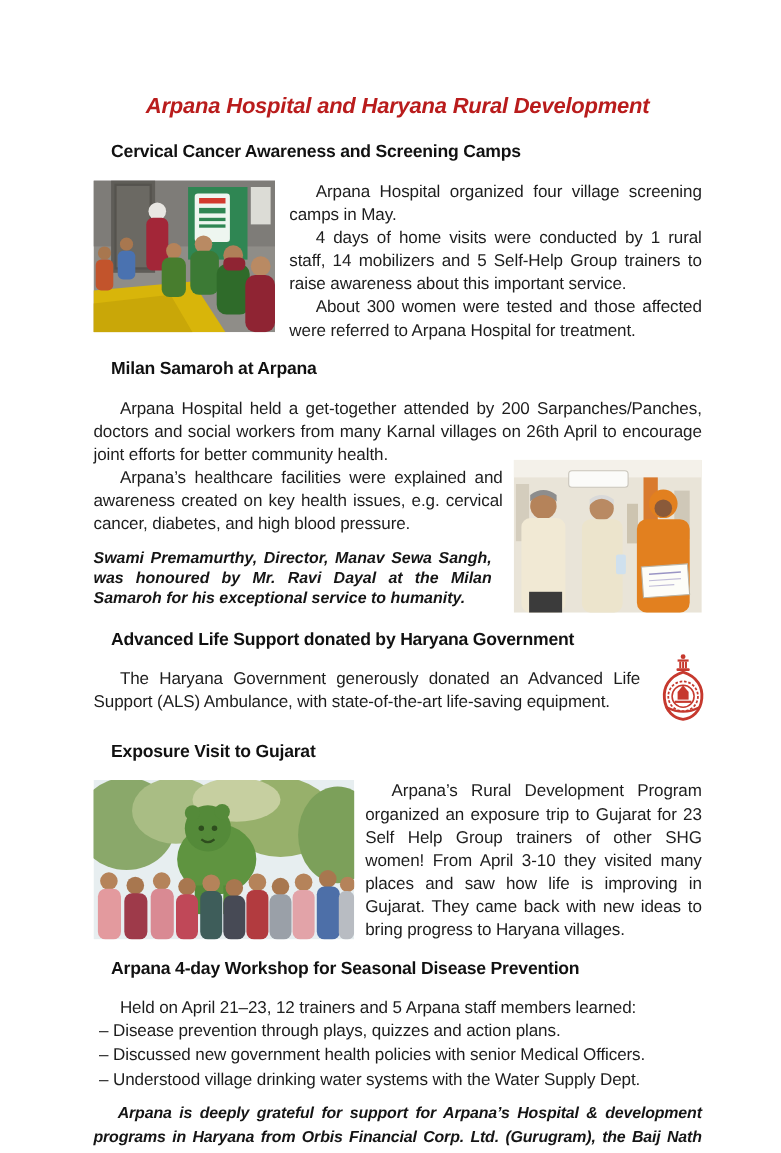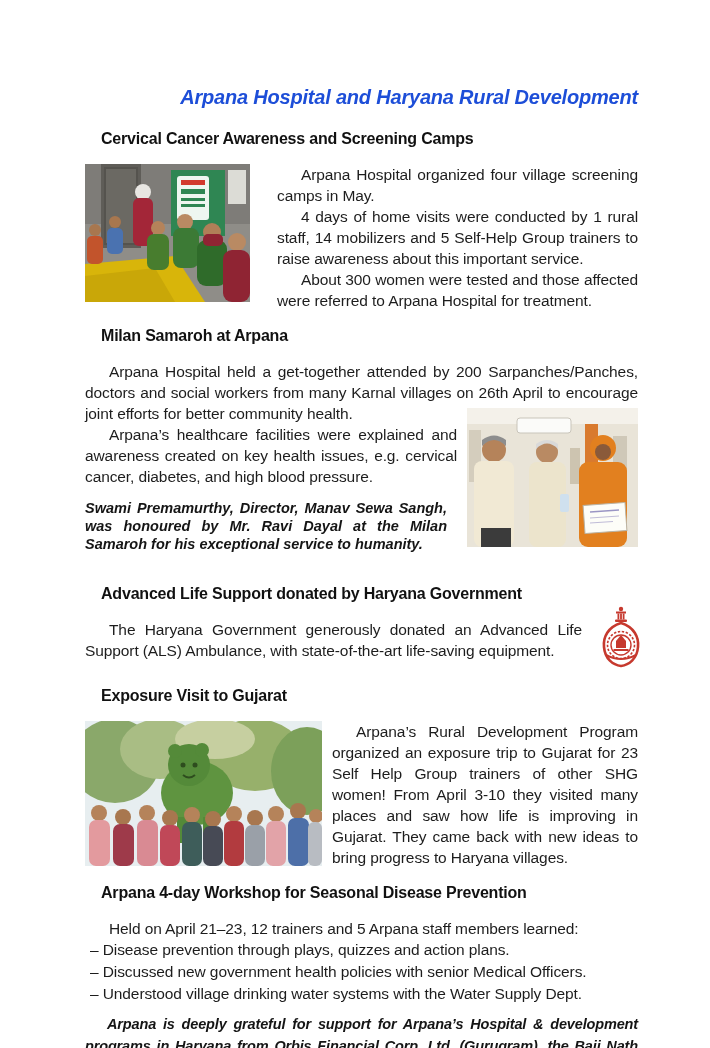--- a/index.html
+++ b/index.html
@@ -2,40 +2,40 @@
 <html><head>
 <meta charset="utf-8">
 <style>
   html,body{margin:0;padding:0;background:#ffffff;}
   .page{
     width:710px;height:1048px;background:#ffffff;box-sizing:border-box;
     padding:86px 72px 0 85px;position:relative;overflow:hidden;
     font-family:"Liberation Sans",sans-serif;color:#1d1d1d;
   }
   .title{
-    text-align:right;font-size:20px;font-weight:bold;font-style:italic;
-    margin:0 0 21px 0;letter-spacing:-0.2px;color:#1d4ed8;
+    text-align:center;font-size:20px;font-weight:bold;font-style:italic;
+    margin:0 0 21px 0;letter-spacing:-0.2px;color:#b91c1c;
   }
   .heading{font-size:16px;font-weight:bold;margin:16px;letter-spacing:-0.2px;color:#111;}
   p.body{
     font-size:15.5px;line-height:21px;text-align:justify;margin:0;
     text-indent:24px;letter-spacing:-0.1px;
   }
   .row{display:flex;align-items:flex-start;}
-  .sec-cervical .row{gap:27px;margin-top:7px;}
+  .sec-cervical .row{gap:13px;margin-top:7px;}
   .photo{flex:none;display:block;}
   .col{flex:1;min-width:0;}
   .sec-milan{margin-top:15px;}
   .sec-milan p.full{margin-top:2px;}
-  .milan-row{gap:10px;margin-top:0;}
+  .milan-row{gap:10px;margin-top:0;align-items:flex-end;}
   .milan-left{width:372px;flex:none;}
   .milan-photo{margin-top:-16px;}
   .caption{
     width:362px;font-size:14.5px;line-height:18px;font-weight:bold;font-style:italic;
-    text-align:justify;margin:12px 0 16px 0;color:#151515;
+    text-align:justify;margin:12px 0 4px 0;color:#151515;
   }
   .sec-als{margin-top:8px;}
   .als-row{gap:16px;margin-top:3px;}
   .als-text{width:497px;flex:none;}
   .emblem{flex:none;margin-top:-14px;}
   .sec-gujarat{margin-top:10px;}
   .gujarat-row{gap:10px;margin-top:8px;}
   .sec-workshop{margin-top:12px;}
   .intro{margin-top:3px;}
   .bullets{margin:0;padding:0;list-style:none;}

